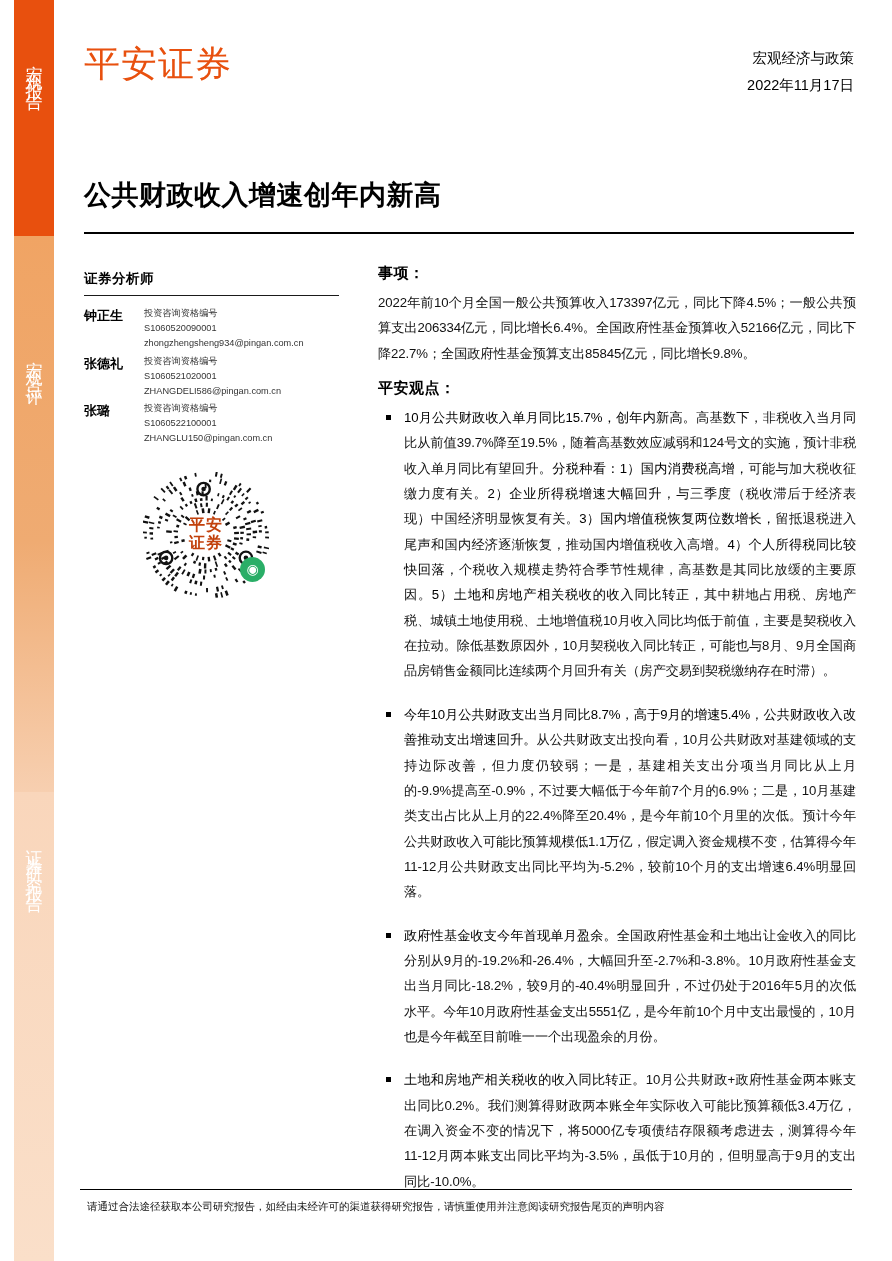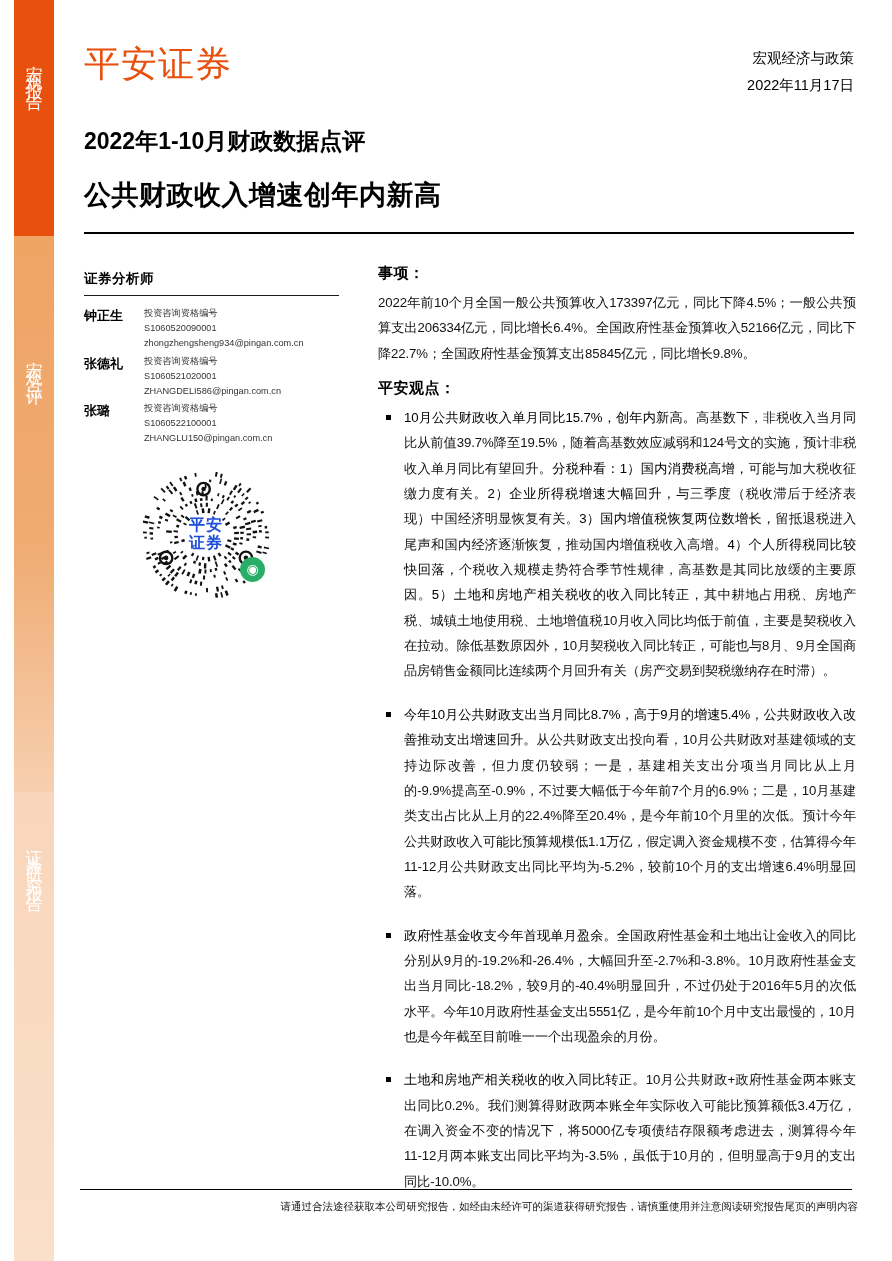--- a/index.html
+++ b/index.html
@@ -152,21 +152,21 @@
     width: 126px;
     height: 126px;
   }
   .qr-center {
     position: absolute;
     left: 50%;
     top: 50%;
     transform: translate(-50%,-54%);
     font-size: 16px;
     font-weight: bold;
-    color: #1d4ed8;
+    color: #c2410c;
     line-height: 1.1;
     text-align: center;
     letter-spacing: 1px;
     font-family: Liberation Serif, serif;
     pointer-events: none;
   }
   .qr-badge {
     position: absolute;
     right: 4px;
     bottom: 16px;
@@ -234,28 +234,27 @@
   .rule-bottom {
     position: absolute;
     left: 80px;
     top: 1189px;
     width: 772px;
     height: 0;
     border-top: 1.8px solid #000;
   }
   .footer-note {
     position: absolute;
-    left: 68px;
+    left: 87px;
     top: 1198px;
     width: 790px;
     font-size: 10.5px;
     color: #111;
     letter-spacing: 0px;
     line-height: 1.6;
-    text-align: right;
   }
 </style>
 </head>
 <body>
 
 <div id="page">
 
   <div class="sidebar">
     <div class="sb-band sb-band-1">
       <span class="sb-vert">宏观报告</span>
@@ -268,21 +267,20 @@
     </div>
   </div>
 
   <div class="brand">平安证券</div>
 
   <div class="hdr-right">
     <div>宏观经济与政策</div>
     <div>2022年11月17日</div>
   </div>
 
-  <div class="title-sub">2022年1-10月财政数据点评</div>
   <div class="title-main">公共财政收入增速创年内新高</div>
   <div class="rule-top"></div>
 
   <div class="analysts">
     <div class="analyst-head">证券分析师</div>
     <div class="analyst-rule"></div>
 
     <div class="analyst-row">
       <div class="analyst-name">钟正生</div>
       <div class="analyst-meta">

